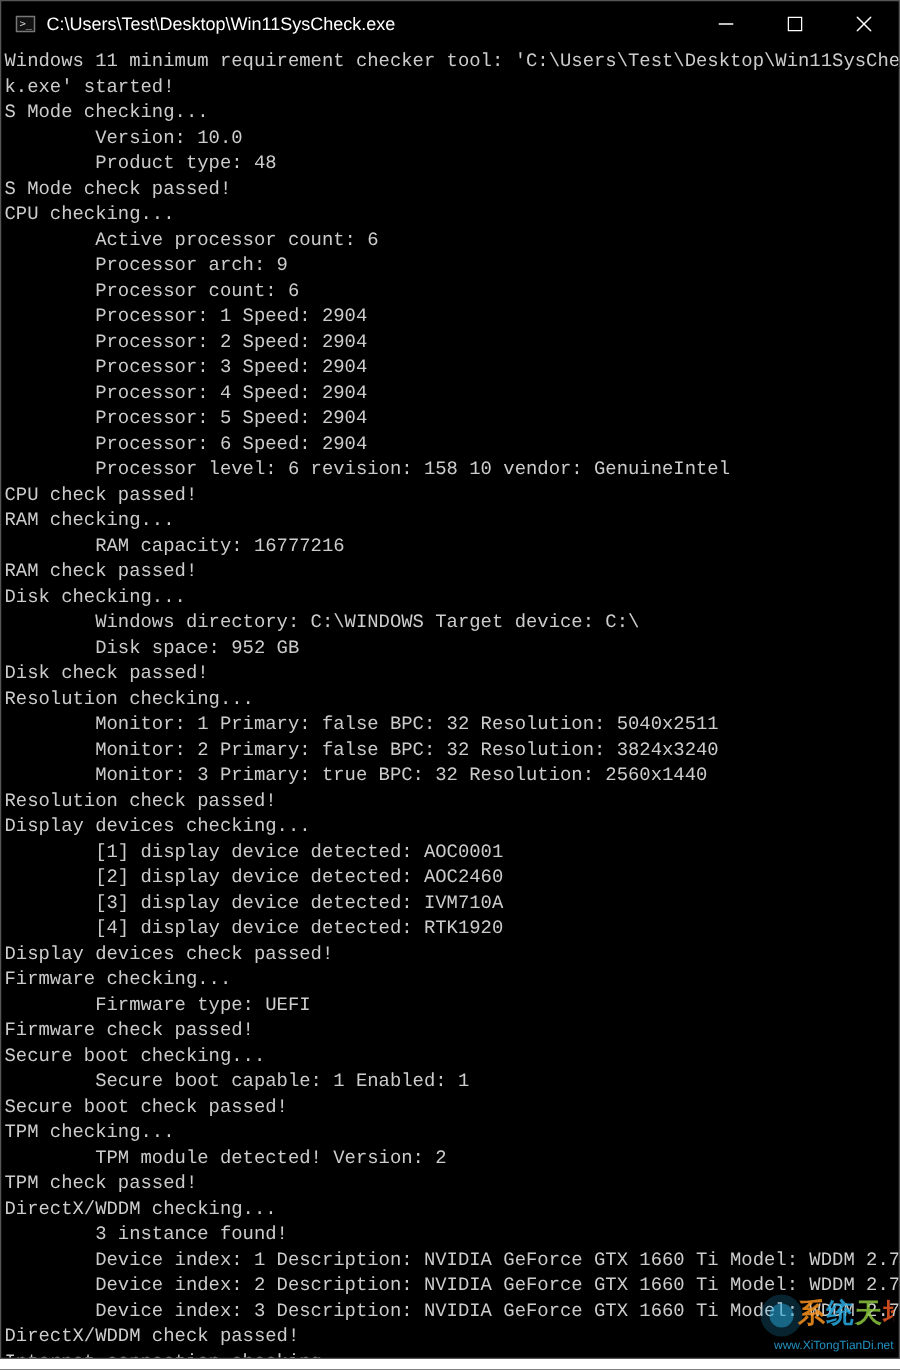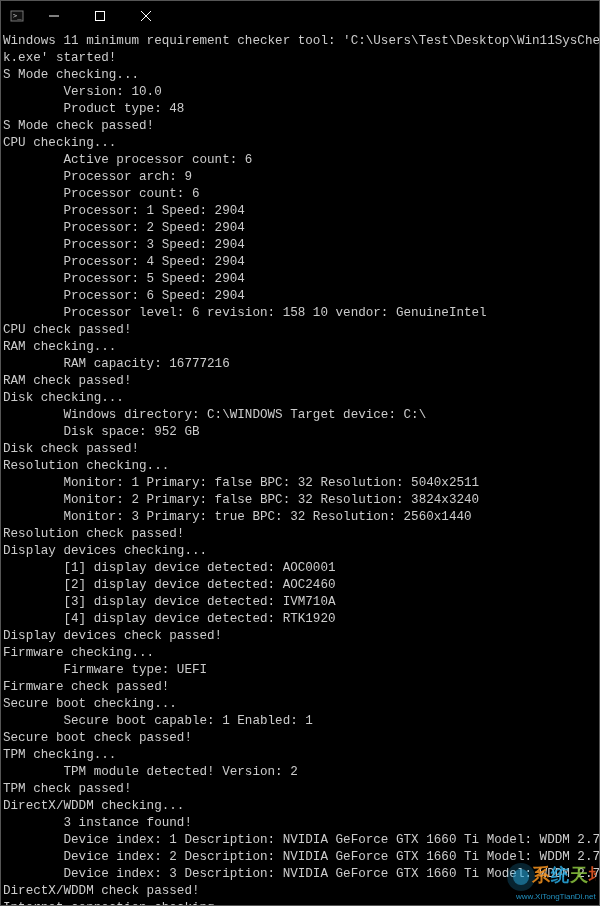--- a/index.html
+++ b/index.html
@@ -92,20 +92,21 @@
 <body>
 
 <div class="window">
   <div class="titlebar">
     <div class="titlebar-icon">
       <svg width="14" height="14" viewBox="0 0 14 14">
         <rect x="1" y="2" width="12" height="10" fill="#111" stroke="#777" stroke-width="1"></rect>
         <text x="3" y="9" font-size="7" fill="#ccc" font-family="monospace">&gt;_</text>
       </svg>
     </div>
+    <div class="titlebar-title">C:\Users\Test\Desktop\Win11SysCheck.exe</div>
     <div class="titlebar-buttons">
       <div class="tb-btn">
         <svg width="10" height="10" viewBox="0 0 10 10">
             <line x1="0" y1="5" x2="10" y2="5" stroke="#fff" stroke-width="1"></line>
           </svg>
       </div>
       <div class="tb-btn">
         <svg width="10" height="10" viewBox="0 0 10 10">
             <rect x="0.5" y="0.5" width="9" height="9" fill="none" stroke="#fff" stroke-width="1"></rect>
           </svg>

